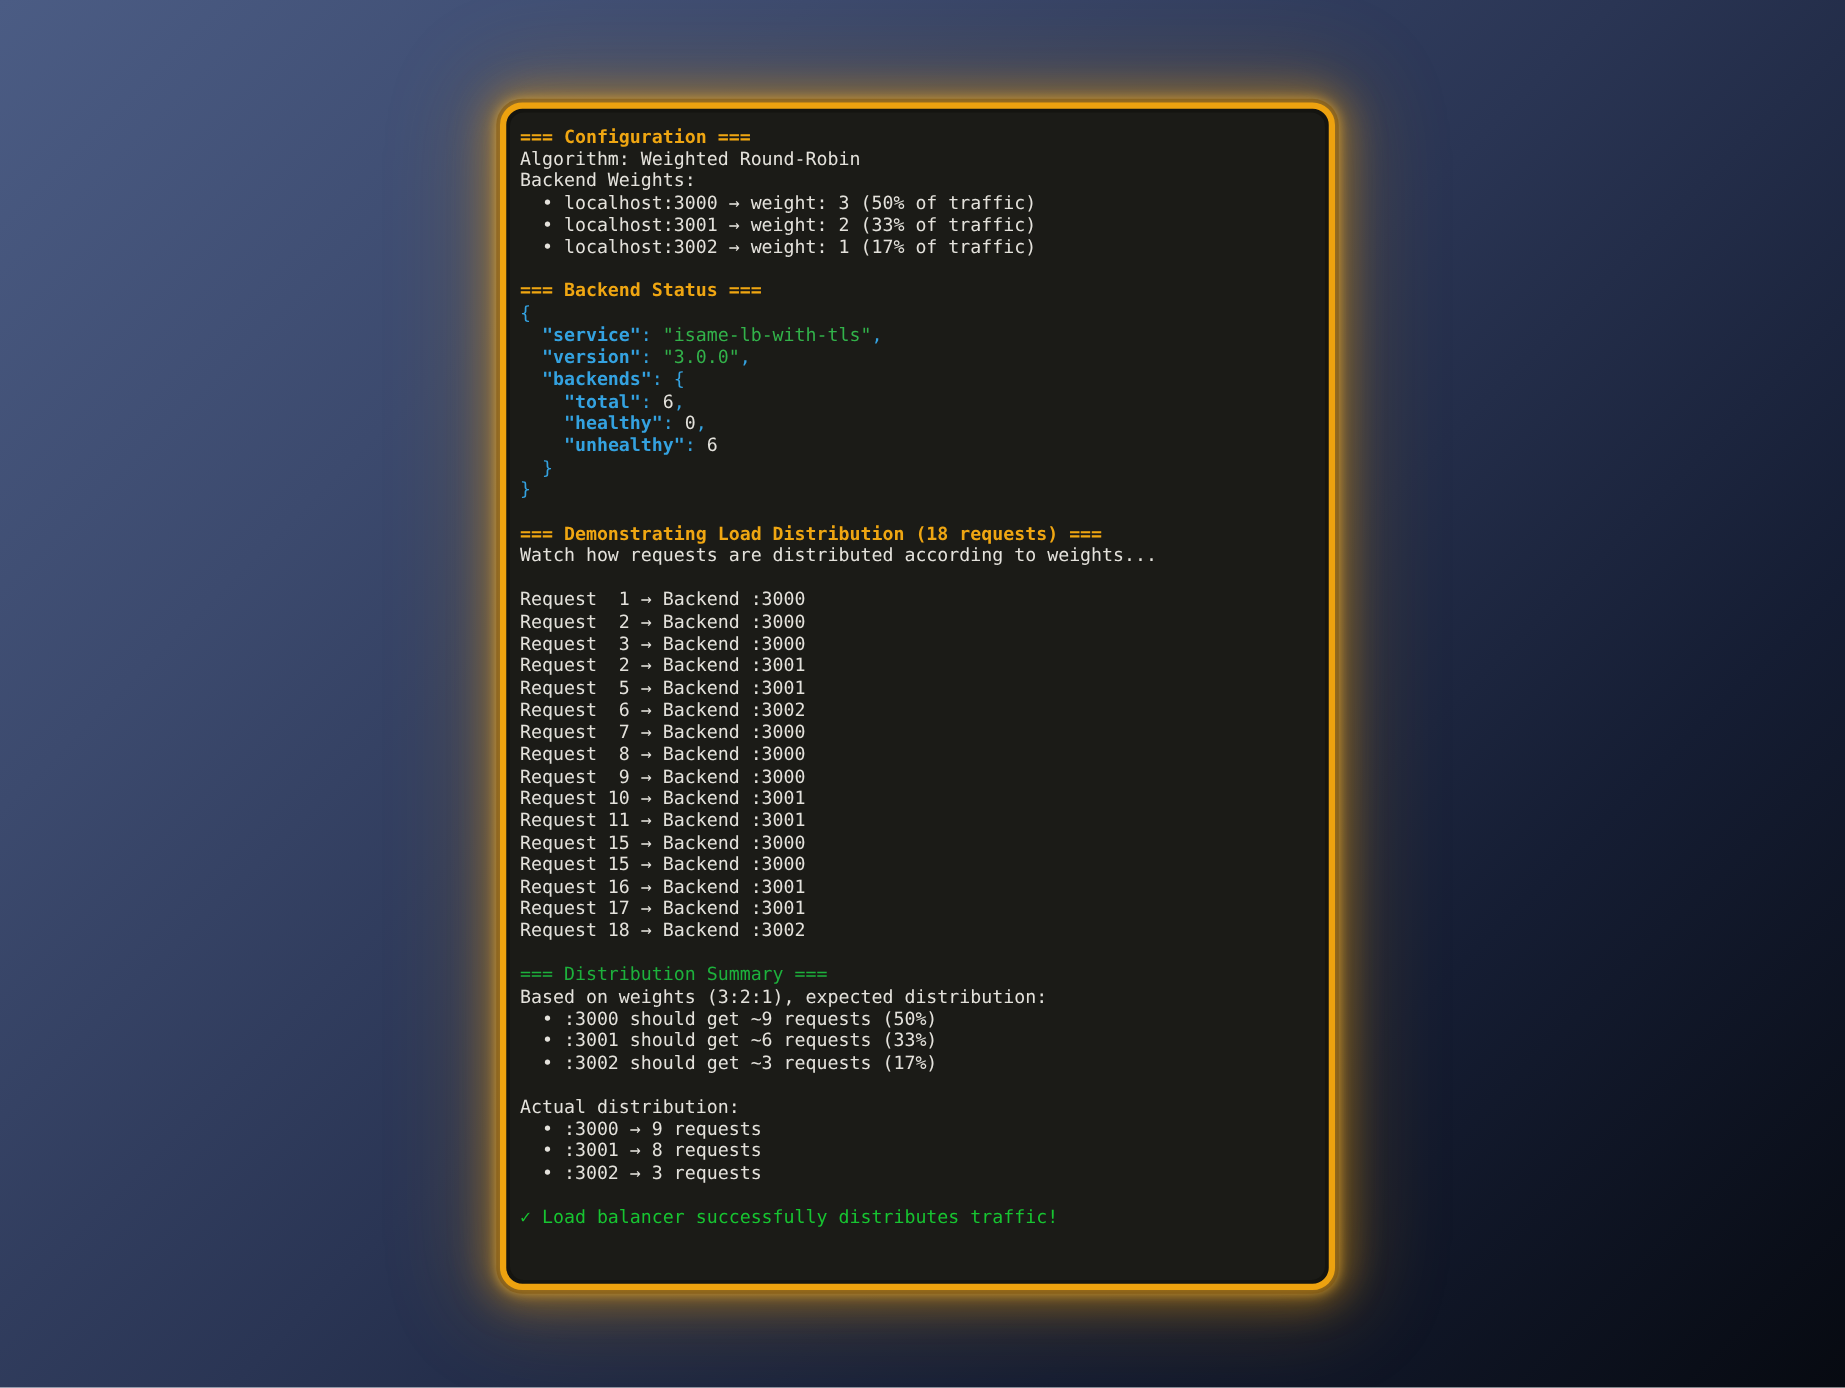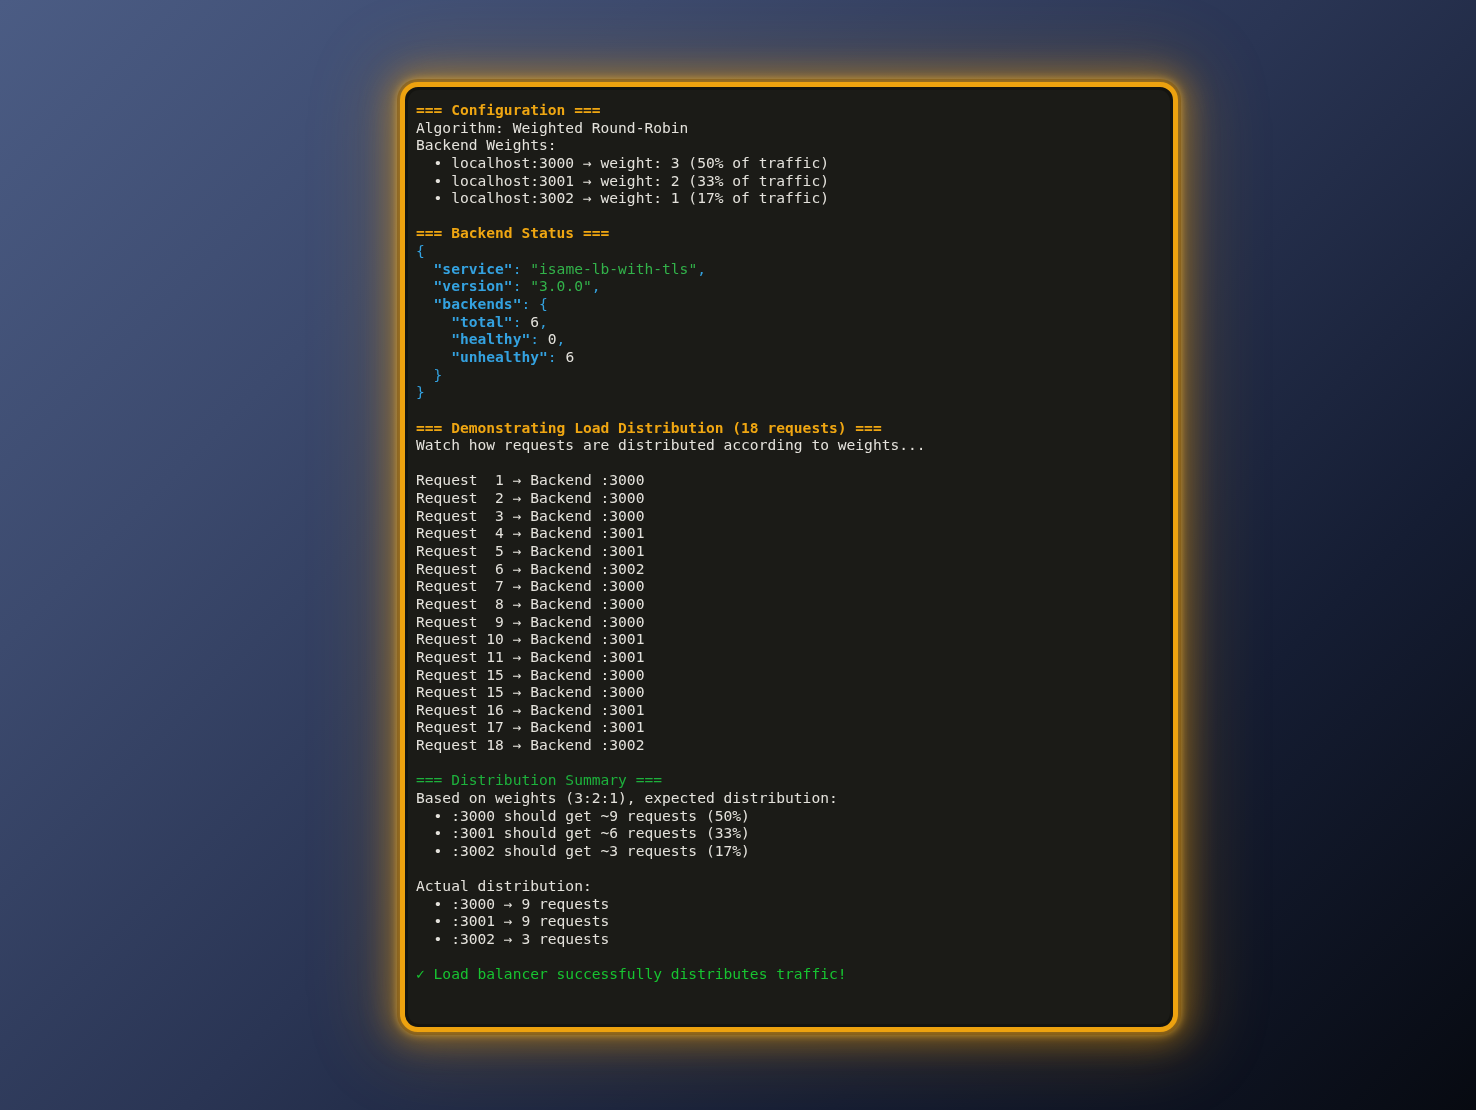--- a/index.html
+++ b/index.html
@@ -17,21 +17,21 @@
         #3c4a6e 25%,
         #2a3554 50%,
         #151d33 75%,
         var(--page-bg-bottom-right, #070a11) 100%);
     font-family: "DejaVu Sans Mono", "Liberation Mono", monospace;
   }
   .terminal {
     position: absolute;
     left: 400px;
     top: 82px;
-    width: 778px;
+    width: 668px;
     height: 950px;
     box-sizing: border-box;
     border-radius: 18px;
     border: 5px solid var(--term-border, #eda20f);
     background: var(--term-ring, #141410);
     box-shadow:
       0 0 0 3px rgba(122, 82, 14, 0.55),
       0 0 10px 2px rgba(255, 190, 50, 0.7),
       0 0 30px 10px rgba(222, 148, 16, 0.45),
       0 0 70px 24px rgba(205, 135, 15, 0.22);
@@ -82,21 +82,21 @@
       <div class="line"><span class="seg-t">    </span><span class="seg-k">"unhealthy"</span><span class="seg-p">: </span><span class="seg-n">6</span></div>
       <div class="line"><span class="seg-t">  </span><span class="seg-p">}</span></div>
       <div class="line"><span class="seg-p">}</span></div>
       <div class="line"></div>
       <div class="line"><span class="seg-h">=== Demonstrating Load Distribution (18 requests) ===</span></div>
       <div class="line"><span class="seg-t">Watch how requests are distributed according to weights...</span></div>
       <div class="line"></div>
       <div class="line"><span class="seg-t">Request  1 → Backend :3000</span></div>
       <div class="line"><span class="seg-t">Request  2 → Backend :3000</span></div>
       <div class="line"><span class="seg-t">Request  3 → Backend :3000</span></div>
-      <div class="line"><span class="seg-t">Request  4 → Backend :3001</span></div>
+      <div class="line"><span class="seg-t">Request  2 → Backend :3001</span></div>
       <div class="line"><span class="seg-t">Request  5 → Backend :3001</span></div>
       <div class="line"><span class="seg-t">Request  6 → Backend :3002</span></div>
       <div class="line"><span class="seg-t">Request  7 → Backend :3000</span></div>
       <div class="line"><span class="seg-t">Request  8 → Backend :3000</span></div>
       <div class="line"><span class="seg-t">Request  9 → Backend :3000</span></div>
       <div class="line"><span class="seg-t">Request 10 → Backend :3001</span></div>
       <div class="line"><span class="seg-t">Request 11 → Backend :3001</span></div>
       <div class="line"><span class="seg-t">Request 15 → Backend :3000</span></div>
       <div class="line"><span class="seg-t">Request 15 → Backend :3000</span></div>
       <div class="line"><span class="seg-t">Request 16 → Backend :3001</span></div>
@@ -104,18 +104,18 @@
       <div class="line"><span class="seg-t">Request 18 → Backend :3002</span></div>
       <div class="line"></div>
       <div class="line"><span class="seg-g">=== Distribution Summary ===</span></div>
       <div class="line"><span class="seg-t">Based on weights (3:2:1), expected distribution:</span></div>
       <div class="line"><span class="seg-t">  • :3000 should get ~9 requests (50%)</span></div>
       <div class="line"><span class="seg-t">  • :3001 should get ~6 requests (33%)</span></div>
       <div class="line"><span class="seg-t">  • :3002 should get ~3 requests (17%)</span></div>
       <div class="line"></div>
       <div class="line"><span class="seg-t">Actual distribution:</span></div>
       <div class="line"><span class="seg-t">  • :3000 → 9 requests</span></div>
-      <div class="line"><span class="seg-t">  • :3001 → 9 requests</span></div>
+      <div class="line"><span class="seg-t">  • :3001 → 8 requests</span></div>
       <div class="line"><span class="seg-t">  • :3002 → 3 requests</span></div>
       <div class="line"></div>
       <div class="line"><span class="seg-ok">✓ Load balancer successfully distributes traffic!</span></div>
     </div>
 </div>
 
 </body></html>

